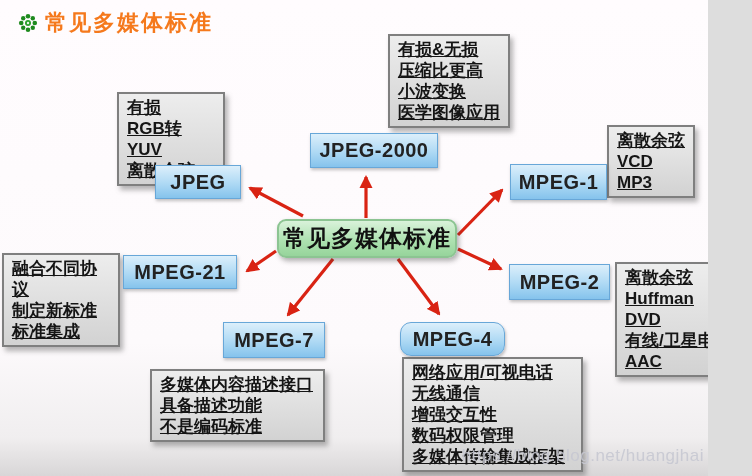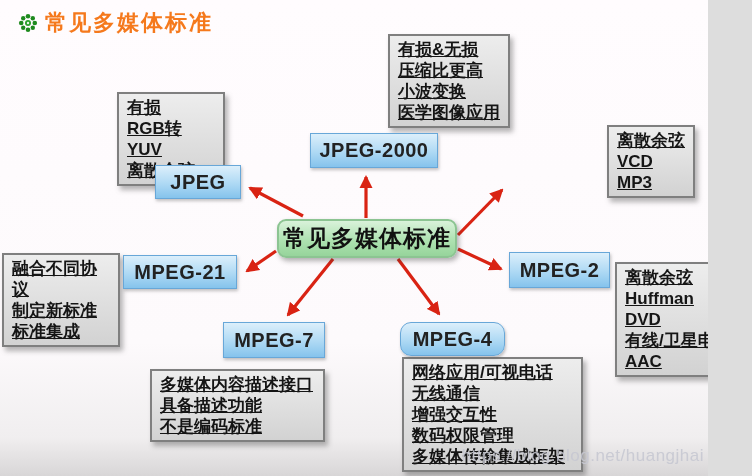--- a/index.html
+++ b/index.html
@@ -41,21 +41,21 @@
     border: 2px solid #7f7f7f;
     box-shadow: 3px 4px 5px rgba(90,90,90,0.45);
     color: #151515; font-weight: bold; font-size: 17px; line-height: 21px;
     padding: 3px 8px;
     text-decoration: underline;
   }
   
   .n-jpeg     { left:155px; top:165px; width: 86px; height:34px; }
   .n-jpeg2000 { left:310px; top:133px; width:128px; height:35px; }
   .n-mpeg1    { left:510px; top:164px; width: 97px; height:36px; }
-  .n-mpeg2    { left:509px; top:252px; width:101px; height:36px; }
+  .n-mpeg2    { left:509px; top:264px; width:101px; height:36px; }
   .n-mpeg21   { left:123px; top:255px; width:114px; height:34px; }
   .n-mpeg7    { left:223px; top:322px; width:102px; height:36px; }
   .n-mpeg4    { left:400px; top:322px; width:105px; height:34px;border-radius:11px; }
   
   .d-jpeg     { left: 97px; top: 92px; width:108px;margin-left:20px; }
   .d-jpeg2000 { left:388px; top: 34px; width:122px; }
   .d-mpeg1    { left:607px; top:125px; width: 88px; }
   .d-mpeg2    { left:615px; top:262px; width:132px; }
   .d-mpeg21   { left:  2px; top:253px; width:118px; }
   .d-mpeg7    { left:150px; top:359px; width:175px;margin-top:10px; }
@@ -149,20 +149,21 @@
   <div class="desc d-mpeg4">
     <div>网络应用/可视电话</div>
     <div>无线通信</div>
     <div>增强交互性</div>
     <div>数码权限管理</div>
     <div>多媒体传输集成框架</div>
   </div>
 
   <div class="node n-jpeg">JPEG</div>
   <div class="node n-jpeg2000">JPEG-2000</div>
+  <div class="node n-mpeg1">MPEG-1</div>
   <div class="node n-mpeg2">MPEG-2</div>
   <div class="node n-mpeg21">MPEG-21</div>
   <div class="node n-mpeg7">MPEG-7</div>
   <div class="node n-mpeg4">MPEG-4</div>
 
   <div class="center-node">常见多媒体标准</div>
 
   <div class="watermark">https://blog.blog.net/huangjhai</div>
 
 </div>

